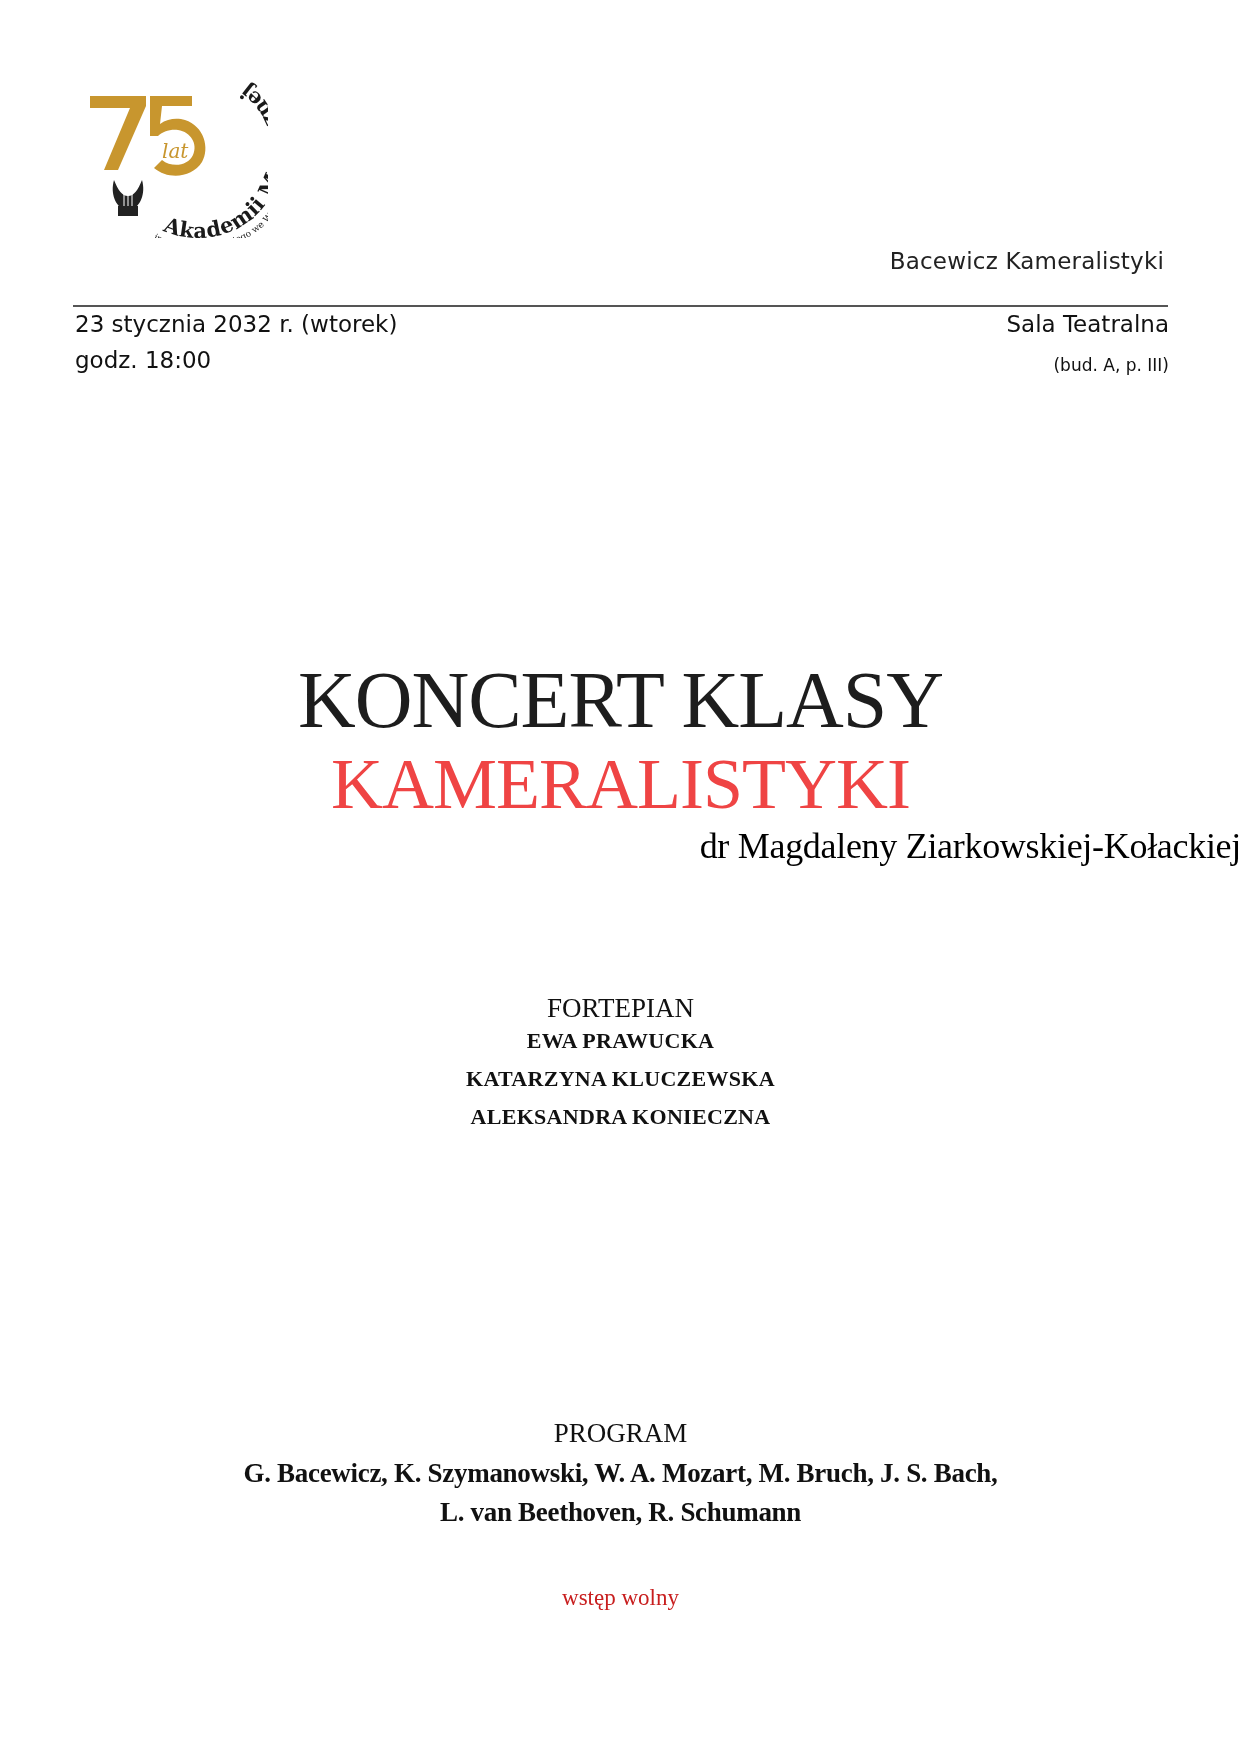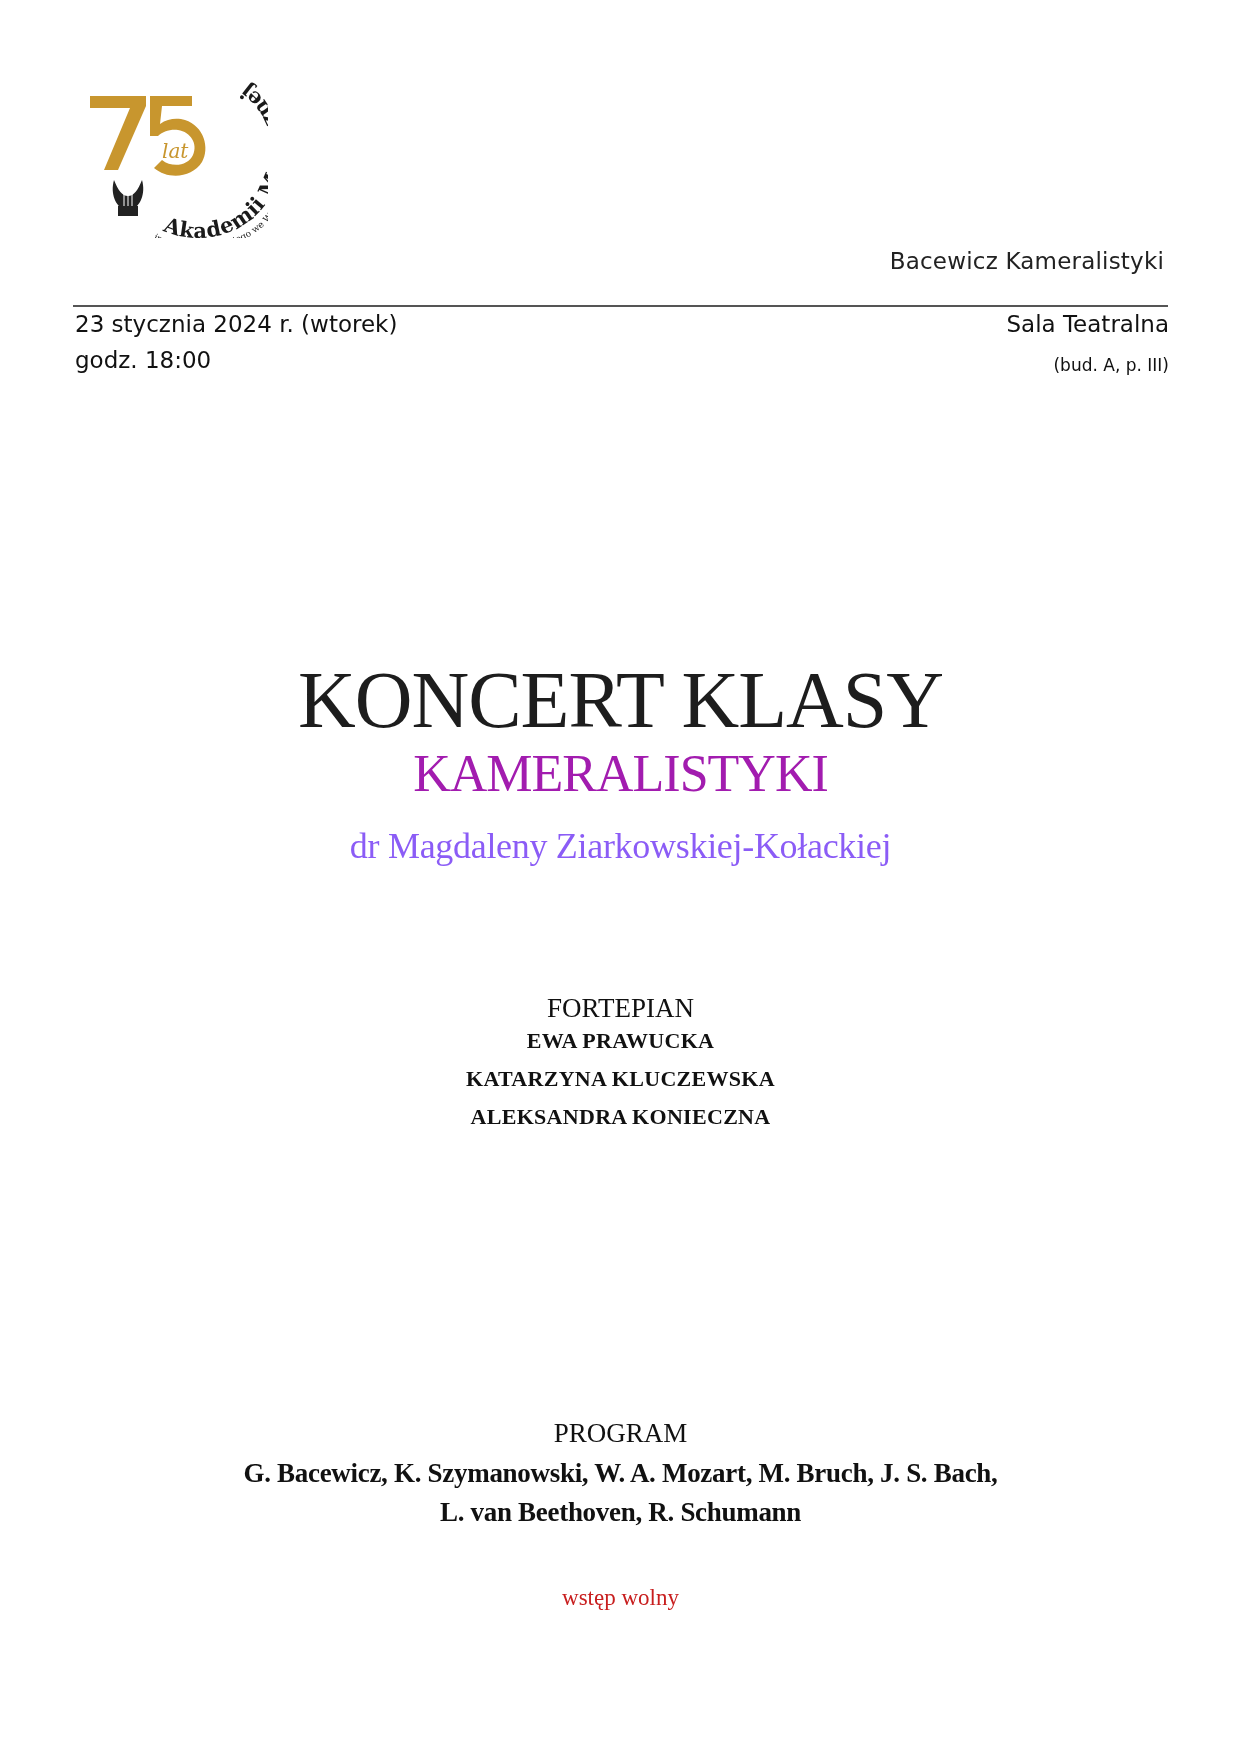--- a/index.html
+++ b/index.html
@@ -11,22 +11,22 @@
 
   #dept { right:77px; top:248px; font-size:23px; color:#222; font-family:"DejaVu Sans", sans-serif; letter-spacing:0.2px; }
   #rule { left:73px; top:305px; width:1095px; height:0; border-top:2px solid #555; }
   #date { left:75px; top:311px; font-size:23px; color:#111; font-family:"DejaVu Sans", sans-serif; }
   #time { left:75px; top:347px; font-size:23px; color:#111; font-family:"DejaVu Sans", sans-serif; }
   #venue { right:72px; top:311px; font-size:23px; color:#111; font-family:"DejaVu Sans", sans-serif; text-align:right; }
   #room { right:72px; top:355px; font-size:17px; color:#111; font-family:"DejaVu Sans", sans-serif; text-align:center; }
 
   .center { left:0; width:1241px; text-align:center; }
   #title1 { top:660px; font-size:80px; line-height:1; letter-spacing:-1px; color:#1d1d1d; }
-  #title2 { top:748px; font-size:52px; line-height:1; letter-spacing:-1px; color:#a21caf; }
-  #subtitle { top:828px; font-size:36px; line-height:1; color:#8b5cf6; letter-spacing:-0.3px; }
+  #title2 { top:748px; font-size:72px; line-height:1; letter-spacing:-1px; color:#ef4444; }
+  #subtitle { top:828px; font-size:36px; line-height:1; color:#000000; letter-spacing:-0.3px;text-align:right; }
 
   #instr { top:995px; font-size:27px; line-height:1; color:#111; }
   .perf { font-size:22px; font-weight:bold; line-height:1; color:#111; letter-spacing:0.3px; }
   #p0 { top:1030px; }
   #p1 { top:1068px; }
   #p2 { top:1106px; }
 
   #prog-label { top:1420px; font-size:27px; line-height:1; color:#111; }
   .comp { font-size:27px; font-weight:bold; line-height:1; color:#111; letter-spacing:-0.3px; }
   #c0 { top:1460px; }
@@ -59,21 +59,21 @@
       <textPath href="#arcBig" startOffset="2%">Akademii Muzycznej</textPath>
     </text>
     <text font-family="DejaVu Serif, serif" font-size="9" fill="#1a1a1a">
       <textPath href="#arcSmall" startOffset="2%">im. Karola Lipińskiego we Wrocławiu</textPath>
     </text>
   </svg>
 </div>
 
 <div id="dept" class="abs">Bacewicz Kameralistyki</div>
 <div id="rule" class="abs"></div>
-<div id="date" class="abs">23 stycznia 2024 r. (wtorek)</div>
+<div id="date" class="abs">23 stycznia 2032 r. (wtorek)</div>
 <div id="time" class="abs">godz. 18:00</div>
 <div id="venue" class="abs">Sala Teatralna</div>
 <div id="room" class="abs">(bud. A, p. III)</div>
 
 <div id="title1" class="abs center sans">KONCERT KLASY</div>
 <div id="title2" class="abs center sans">KAMERALISTYKI</div>
 <div id="subtitle" class="abs center sans">dr Magdaleny Ziarkowskiej-Kołackiej</div>
 
 <div id="instr" class="abs center sans">FORTEPIAN</div>
 <div id="p0" class="abs center sans perf">EWA PRAWUCKA</div>

